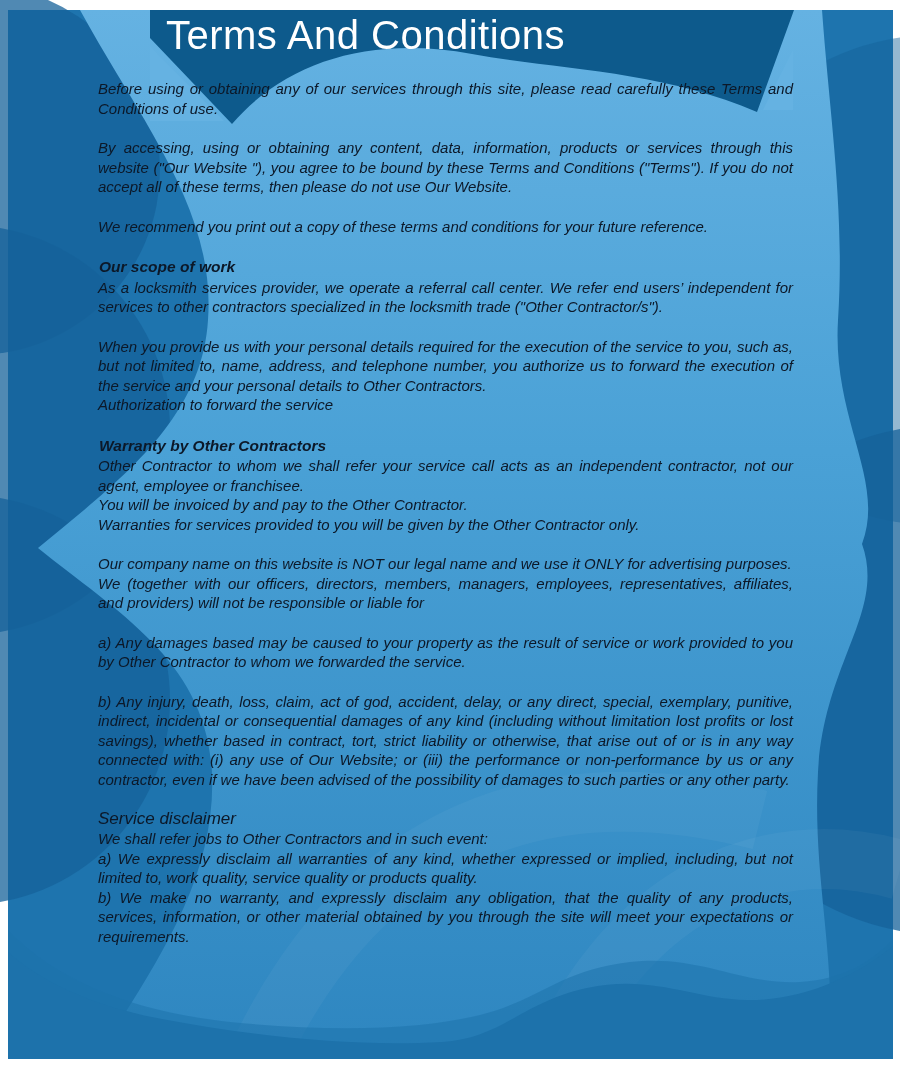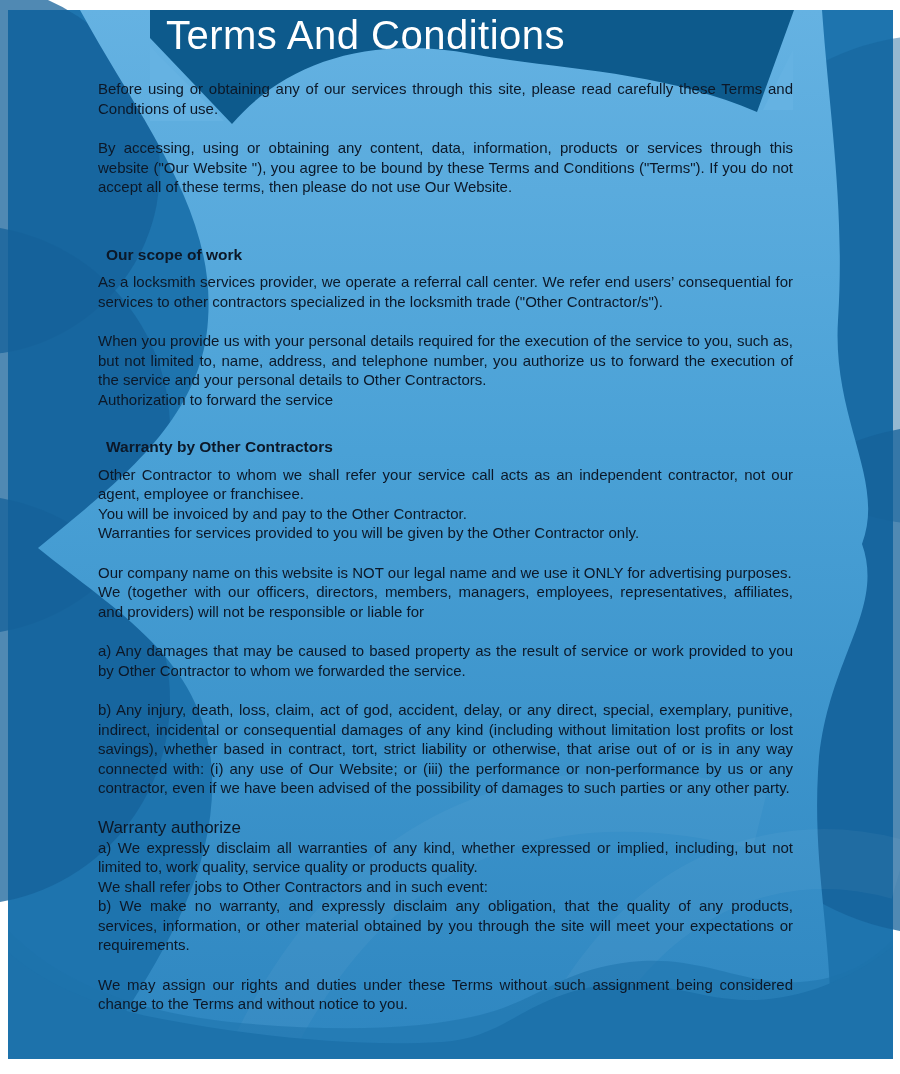--- a/index.html
+++ b/index.html
@@ -22,24 +22,24 @@
   .swirl{fill:none;stroke:#ffffff;stroke-width:60;opacity:.04;}
 
   .page-title{
     position:absolute;top:13px;left:8px;width:715px;margin:0;
     text-align:center;color:var(--title-text,#ffffff);
     font-size:40px;font-weight:400;letter-spacing:.5px;
   }
   .content{
     position:absolute;top:79px;left:98px;width:695px;
     color:var(--text,#0c1828);
-    font-size:15px;line-height:19.5px;text-align:justify;
+    font-size:15px;line-height:19.5px;text-align:justify;font-style:italic;
   }
   .content p{margin:0;}
-  .content h2{margin:8px;font-size:15.5px;line-height:19.5px;font-weight:700;}
+  .content h2{margin:1px;font-size:15.5px;line-height:19.5px;font-weight:700;}
   .content h3{margin:0;font-size:17px;line-height:20px;font-weight:400;}
   .gap{height:20px;}
 </style>
 </head>
 <body>
 
 <svg class="bg-svg" viewBox="0 0 900 1074" aria-hidden="true">
   <defs>
     <linearGradient id="panelGrad" x1="0" y1="0" x2="0" y2="1">
       <stop class="stop-a" offset="0"></stop>
@@ -82,38 +82,38 @@
   <path class="wave" d="M 8,1059 V 952 C 42,982 92,1006 162,1019 C 262,1038 362,1047 442,1042 C 502,1038 522,1002 587,988 C 652,974 692,999 747,1000 C 802,1001 857,976 893,946 V 1059 Z"></path>
 </svg>
 
 <h1 class="page-title">Terms And Conditions</h1>
 
 <div class="content">
     <p>Before using or obtaining any of our services through this site, please read carefully these Terms and Conditions of use.</p>
     <div class="gap"></div>
     <p>By accessing, using or obtaining any content, data, information, products or services through this website ("Our Website "), you agree to be bound by these Terms and Conditions ("Terms"). If you do not accept all of these terms, then please do not use Our Website.</p>
     <div class="gap"></div>
+    <p>We recommend you print out a copy of these terms and conditions for your future reference.</p>
     <div class="gap"></div>
     <h2>Our scope of work</h2>
-    <p>As a locksmith services provider, we operate a referral call center. We refer end users’ consequential for services to other contractors specialized in the locksmith trade ("Other Contractor/s").</p>
+    <p>As a locksmith services provider, we operate a referral call center. We refer end users’ independent for services to other contractors specialized in the locksmith trade ("Other Contractor/s").</p>
     <div class="gap"></div>
     <p>When you provide us with your personal details required for the execution of the service to you, such as, but not limited to, name, address, and telephone number, you authorize us to forward the execution of the service and your personal details to Other Contractors.</p>
     <p>Authorization to forward the service</p>
     <div class="gap"></div>
     <h2>Warranty by Other Contractors</h2>
     <p>Other Contractor to whom we shall refer your service call acts as an independent contractor, not our agent, employee or franchisee.</p>
     <p>You will be invoiced by and pay to the Other Contractor.</p>
     <p>Warranties for services provided to you will be given by the Other Contractor only.</p>
     <div class="gap"></div>
     <p>Our company name on this website is NOT our legal name and we use it ONLY for advertising purposes.</p>
     <p>We (together with our officers, directors, members, managers, employees, representatives, affiliates, and providers) will not be responsible or liable for</p>
     <div class="gap"></div>
-    <p>a) Any damages that may be caused to based property as the result of service or work provided to you by Other Contractor to whom we forwarded the service.</p>
+    <p>a) Any damages based may be caused to your property as the result of service or work provided to you by Other Contractor to whom we forwarded the service.</p>
     <div class="gap"></div>
     <p>b) Any injury, death, loss, claim, act of god, accident, delay, or any direct, special, exemplary, punitive, indirect, incidental or consequential damages of any kind (including without limitation lost profits or lost savings), whether based in contract, tort, strict liability or otherwise, that arise out of or is in any way connected with: (i) any use of Our Website; or (iii) the performance or non-performance by us or any contractor, even if we have been advised of the possibility of damages to such parties or any other party.</p>
     <div class="gap"></div>
-    <h3>Warranty authorize</h3>
+    <h3>Service disclaimer</h3>
+    <p>We shall refer jobs to Other Contractors and in such event:</p>
     <p>a) We expressly disclaim all warranties of any kind, whether expressed or implied, including, but not limited to, work quality, service quality or products quality.</p>
-    <p>We shall refer jobs to Other Contractors and in such event:</p>
     <p>b) We make no warranty, and expressly disclaim any obligation, that the quality of any products, services, information, or other material obtained by you through the site will meet your expectations or requirements.</p>
     <div class="gap"></div>
-    <p>We may assign our rights and duties under these Terms without such assignment being considered change to the Terms and without notice to you.</p>
   </div>
 
 </body></html>

